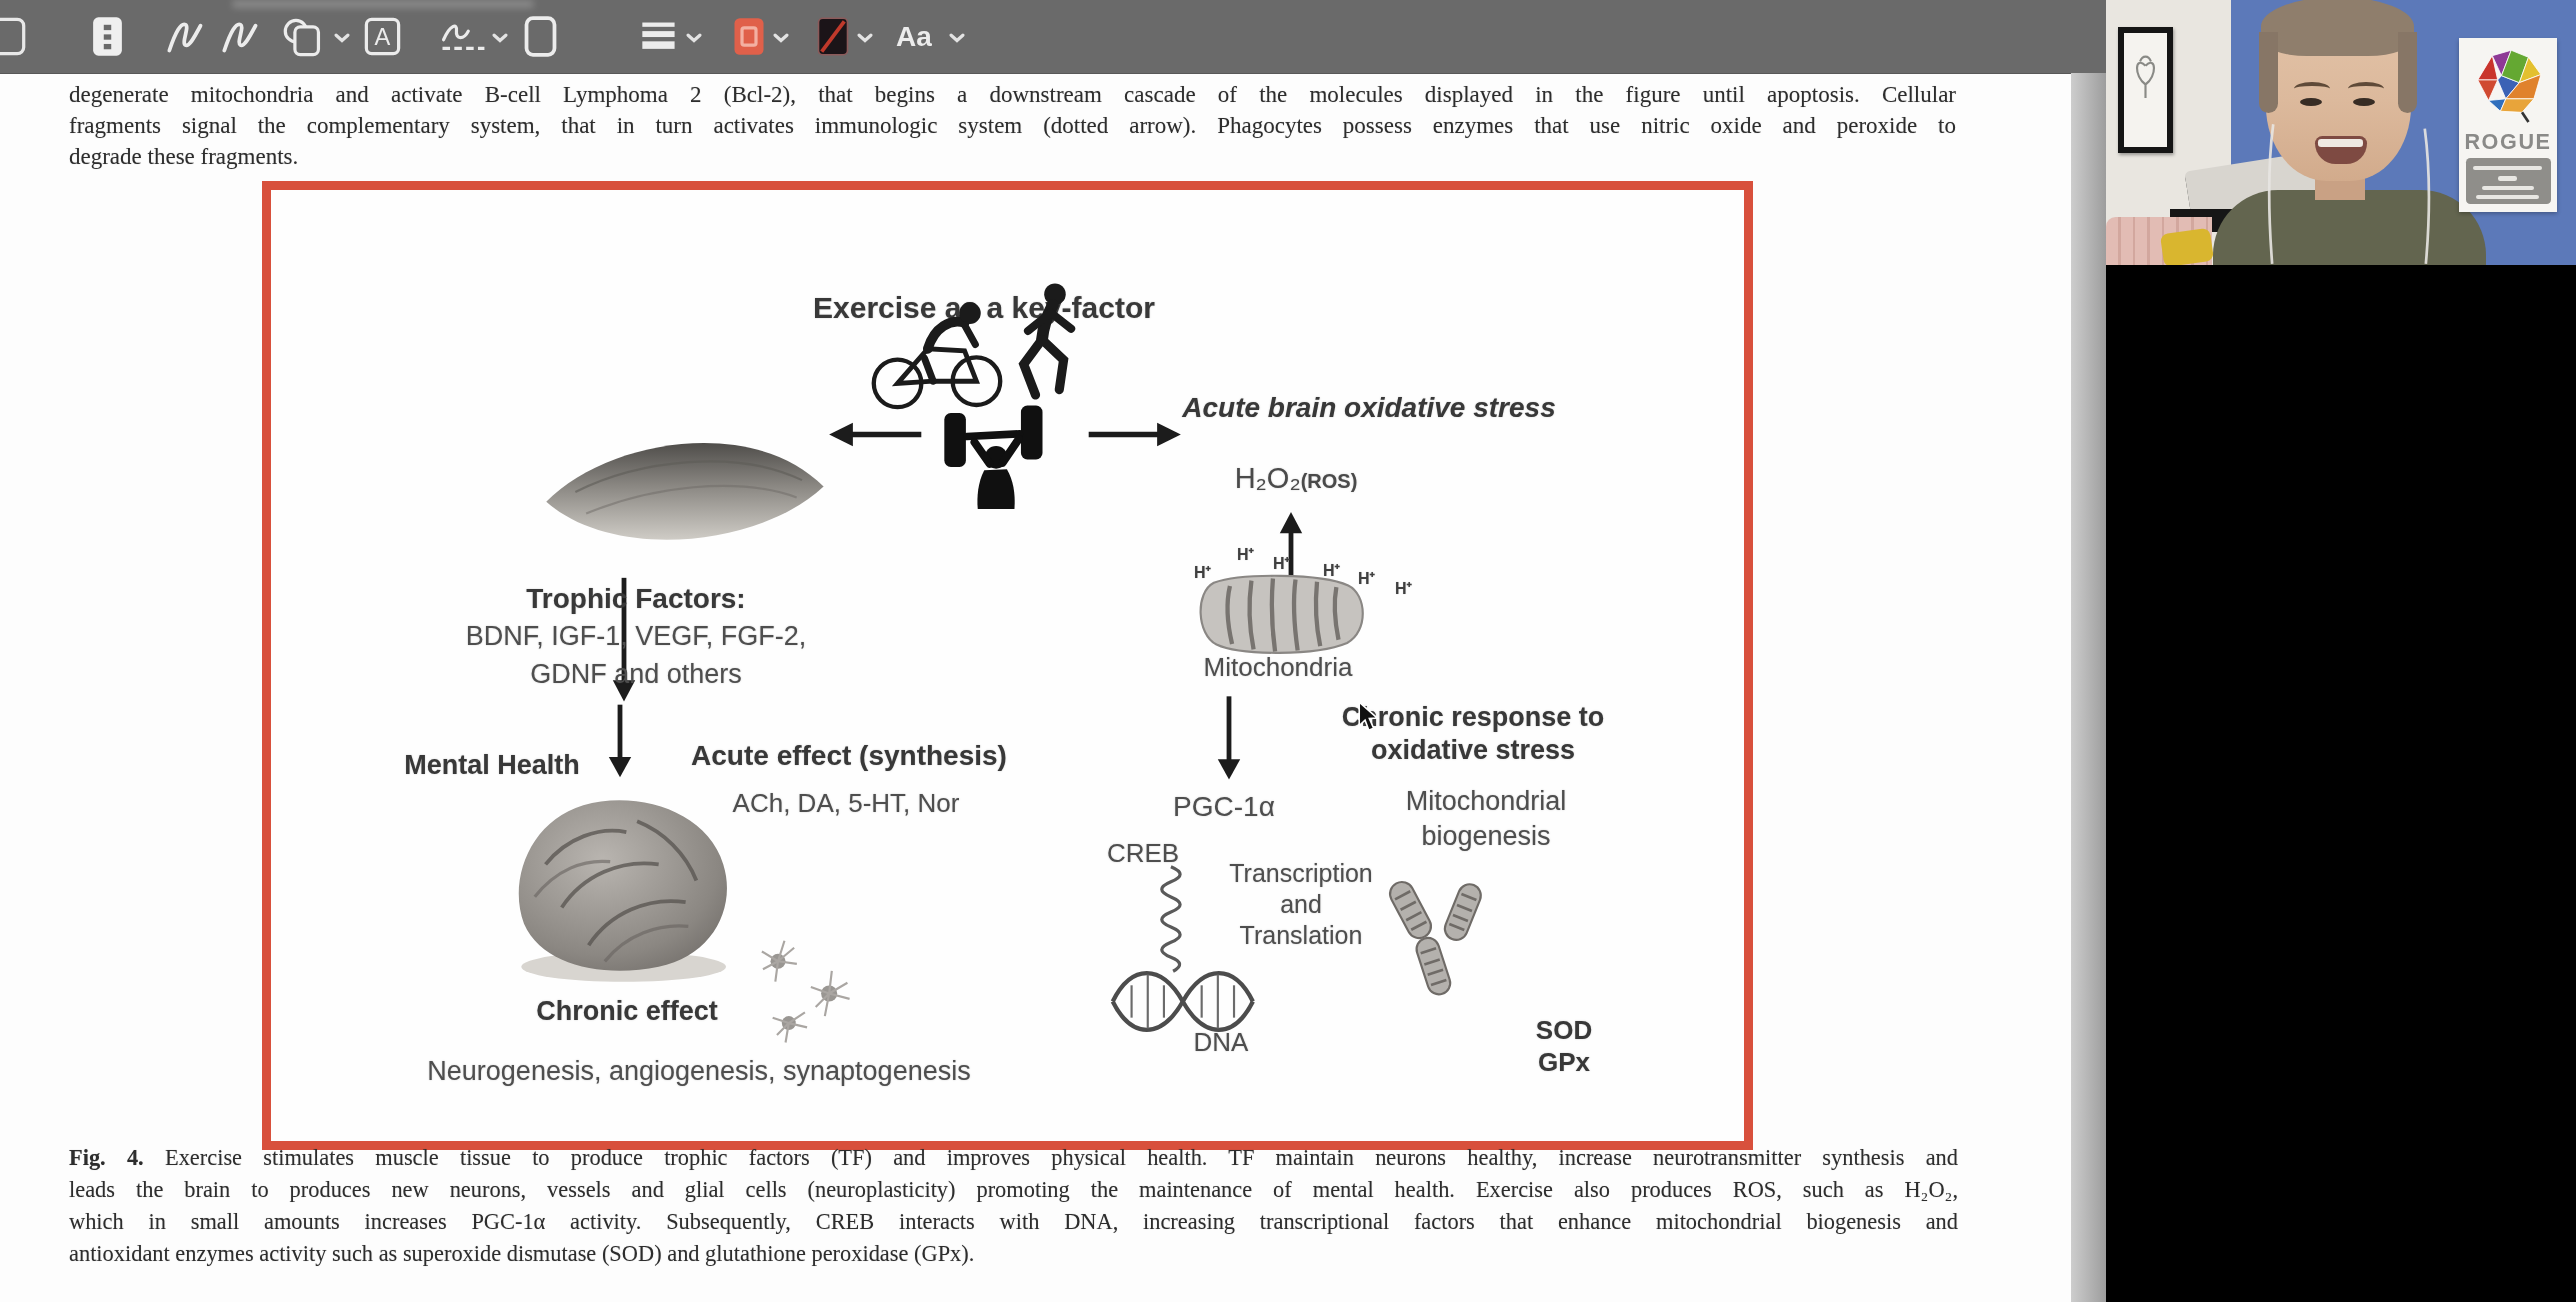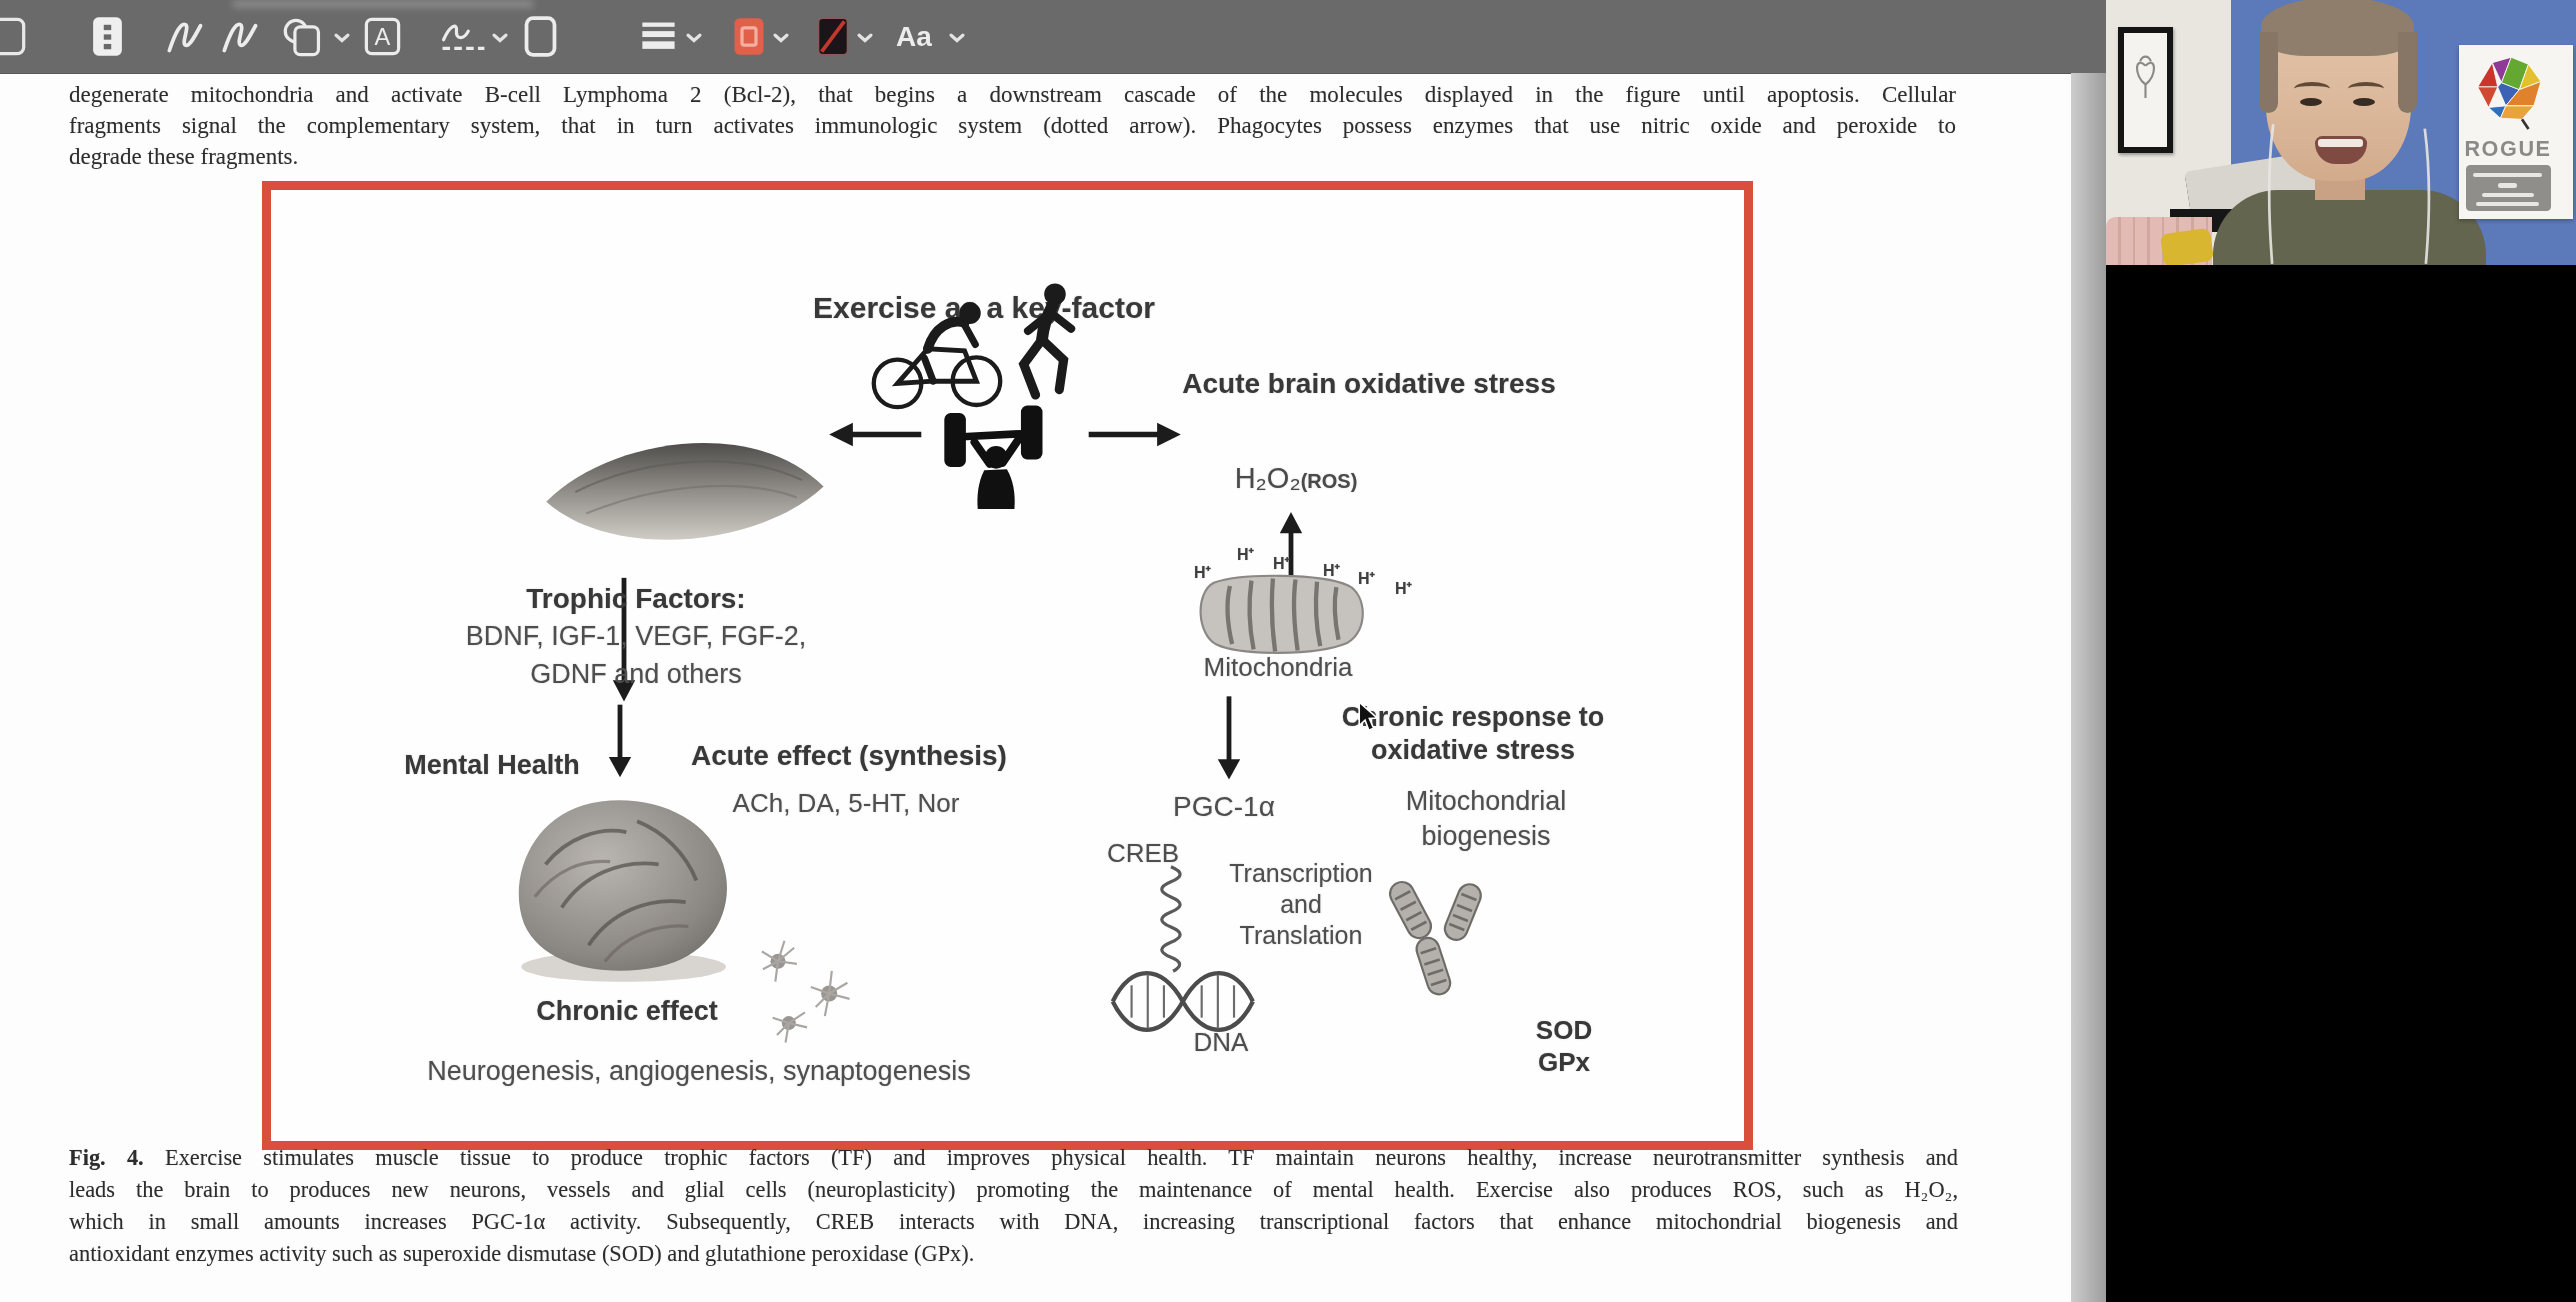--- a/index.html
+++ b/index.html
@@ -56,21 +56,21 @@
   #hair{position:absolute;left:155px;top:-3.2px;width:153px;height:59px;background:#8f7e6c;
         border-radius:50% 50% 30% 30%;}
   #hair-l{position:absolute;left:153px;top:32px;width:19.4px;height:81px;background:#877666;border-radius:0 0 10.8px 10.8px;}
   #hair-r{position:absolute;left:292px;top:32px;width:19.4px;height:81px;background:#877666;border-radius:0 0 10.8px 10.8px;}
   .brow{position:absolute;top:82px;width:36px;height:9.7px;border-top:4.9px solid #5f4a38;border-radius:50%;}
   .eye{position:absolute;top:98px;width:21.6px;height:8px;background:#372c24;border-radius:50%;}
   #mouth{position:absolute;left:209px;top:136px;width:52px;height:28px;background:#7e4a42;
          border-radius:7.6px 7.6px 21.6px 21.6px;}
   #teeth{position:absolute;left:3.2px;top:2.7px;width:45px;height:8px;background:#efe9e2;border-radius:3.2px;}
   
-  #poster{position:absolute;left:353px;top:45px;width:114px;height:174px;background:#f6f5f2;
+  #poster{position:absolute;left:353px;top:38px;width:98px;height:174px;background:#f6f5f2;
           box-shadow:0 1.6px 4.3px rgba(0,0,0,.3);}
   #poster-title{position:absolute;left:0;top:91px;width:98px;text-align:center;
           font-size:21.6px;letter-spacing:1.6px;color:#8a8a88;font-weight:600;}
   #poster-box{position:absolute;left:6.5px;top:120px;width:85px;height:46px;background:#8f8e8a;border-radius:4.3px;}
   .pbar{position:absolute;left:7.6px;height:4.3px;background:#e8e7e3;border-radius:2.2px;}
   
   #cursor{position:absolute;left:1358px;top:701px;}
 </style>
 </head>
 <body>
@@ -253,21 +253,21 @@
         <circle cx="150" cy="105" r="15" fill="#8f8b87" stroke="none"></circle>
         <path d="M150 105 l34 -20 M150 105 l38 10 M150 105 l-8 42 M150 105 l-34 -12 M150 105 l-25 25 M150 105 l5 -42"></path>
         <circle cx="75" cy="160" r="13" fill="#8f8b87" stroke="none"></circle>
         <path d="M75 160 l30 -20 M75 160 l34 8 M75 160 l-6 36 M75 160 l-30 -10 M75 160 l-22 22"></path>
       </g>
     </svg>
 
     <div class="figtxt fb" style="left:627px;top:996px;font-size:27px;">Chronic effect</div>
     <div class="figtxt fr" style="left:699px;top:1056px;font-size:27px;">Neurogenesis, angiogenesis, synaptogenesis</div>
 
-    <div class="figtxt fb" style="left:1369px;top:368px;font-size:28px;">Acute brain oxidative stress</div>
+    <div class="figtxt fb" style="left:1369px;top:392px;font-size:28px;font-style:italic;">Acute brain oxidative stress</div>
     <div class="figtxt" style="left:1296px;top:462px;font-size:29px;color:#4a4a4a;">
       <span>H₂O₂</span><span style="font-size:20px;font-weight:bold;">(ROS)</span>
     </div>
 
     <svg style="position:absolute;left:1275px;top:510px;" width="32" height="119" viewBox="0 0 60 220">
       <line x1="30" y1="220" x2="30" y2="38" stroke="#1c1c1c" stroke-width="9"></line>
       <polygon points="30,2 9,42 51,42" fill="#1c1c1c"></polygon>
     </svg>
 
     <span class="hplus" style="left:1194px;top:561px;">H⁺</span>

